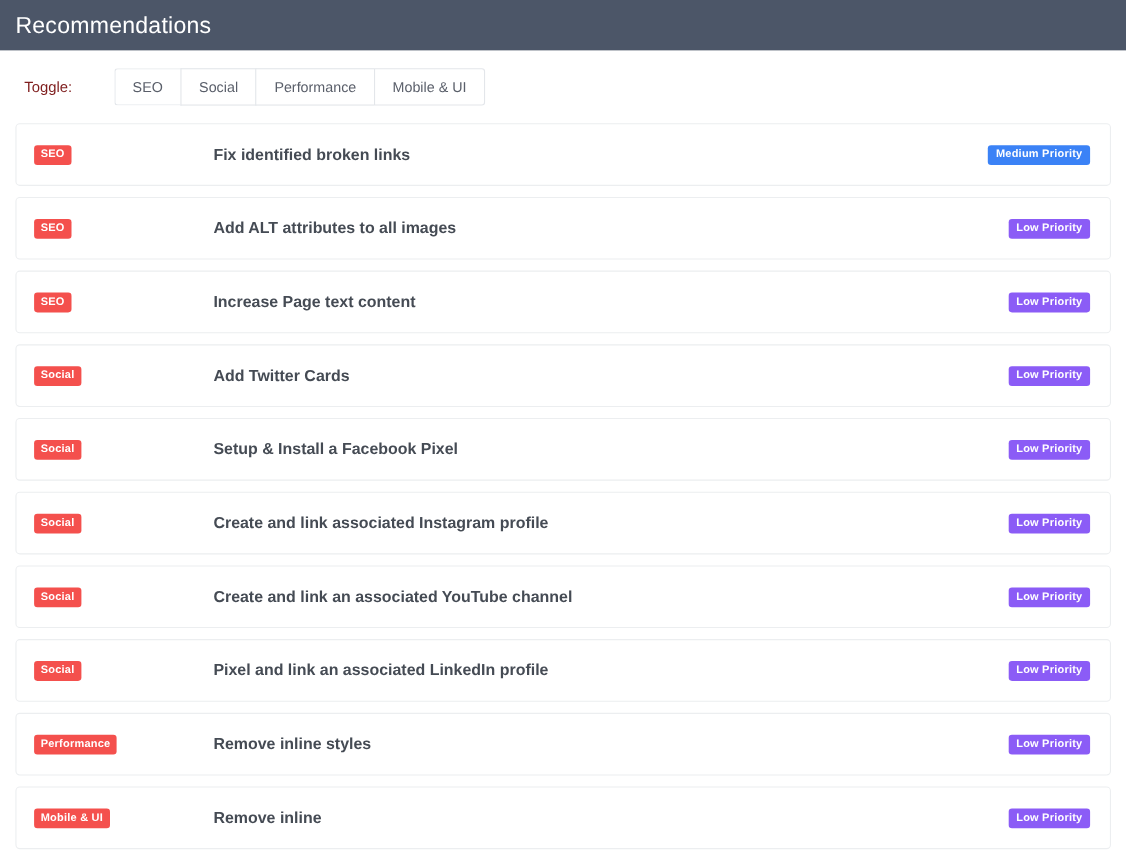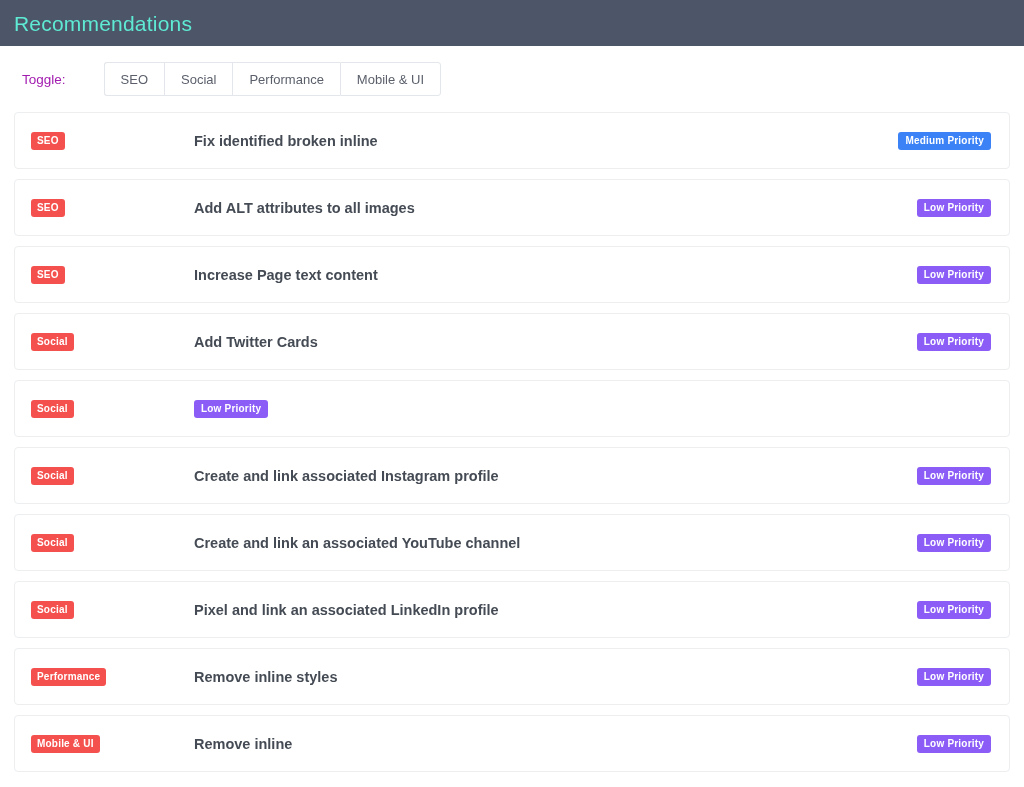--- a/index.html
+++ b/index.html
@@ -18,38 +18,38 @@
 
   
   .app-header {
     height: 46px;
     background: #4c5668;
     display: flex;
     align-items: center;
     padding: 0 0 0 14px;
   }
   .app-header .title {
-    color: #5eead4;
+    color: #ffffff;
     font-size: 21px;
     font-weight: 400;
     letter-spacing: 0.2px;
     line-height: 1;
   }
 
   
   .toggle-bar {
     height: 66px;
     display: flex;
     align-items: center;
     padding-left: 22px;
     background: #ffffff;
   }
   .toggle-label {
     font-size: 13.5px;
-    color: #a21caf;
+    color: #7f1d1d;
     margin-right: 38px;
     white-space: nowrap;
   }
   .toggle-group {
     display: flex;
   }
   .toggle-btn {
     height: 34px;
     padding: 0 16px;
     background: #ffffff;
@@ -145,21 +145,21 @@
       <div class="toggle-btn">Performance</div>
       <div class="toggle-btn">Mobile &amp; UI</div>
     </div>
 </div>
 
 <div class="rec-list" id="rec-list">
     <div class="rec-row">
       <div class="rec-cat">
         <span class="cat-badge">SEO</span>
       </div>
-      <div class="rec-title">Fix identified broken inline</div>
+      <div class="rec-title">Fix identified broken links</div>
       <div class="rec-prio">
         <span class="prio-badge prio-medium">Medium Priority</span>
       </div>
     </div>
     <div class="rec-row">
       <div class="rec-cat">
         <span class="cat-badge">SEO</span>
       </div>
       <div class="rec-title">Add ALT attributes to all images</div>
       <div class="rec-prio">
@@ -181,20 +181,21 @@
       </div>
       <div class="rec-title">Add Twitter Cards</div>
       <div class="rec-prio">
         <span class="prio-badge prio-low">Low Priority</span>
       </div>
     </div>
     <div class="rec-row">
       <div class="rec-cat">
         <span class="cat-badge">Social</span>
       </div>
+      <div class="rec-title">Setup &amp; Install a Facebook Pixel</div>
       <div class="rec-prio">
         <span class="prio-badge prio-low">Low Priority</span>
       </div>
     </div>
     <div class="rec-row">
       <div class="rec-cat">
         <span class="cat-badge">Social</span>
       </div>
       <div class="rec-title">Create and link associated Instagram profile</div>
       <div class="rec-prio">

